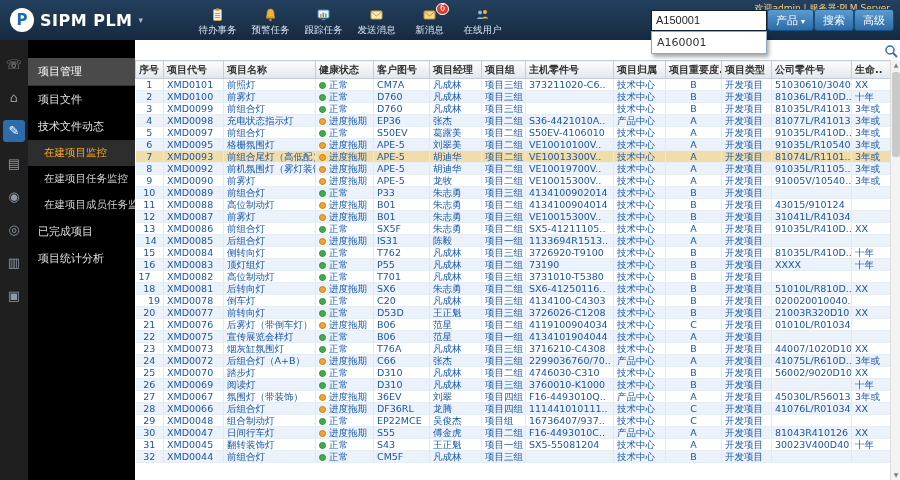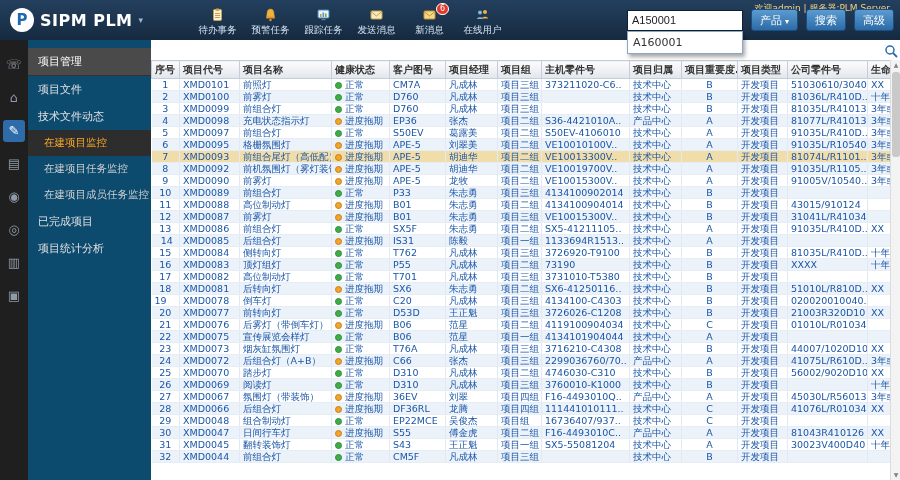--- a/index.html
+++ b/index.html
@@ -12,34 +12,34 @@
   .brand{display:flex;align-items:center;gap:6px;margin-left:10px;cursor:pointer;}
   .logo{width:24px;height:24px;border-radius:50%;background:#fff;color:#1d6ab0;font-weight:bold;font-size:15px;text-align:center;line-height:24px;}
   .brand-text{color:#fff;font-size:16px;font-weight:bold;letter-spacing:.5px;}
   .brand .caret{color:#9fb8d0;font-size:9px;}
   .welcome{position:absolute;top:2px;right:10px;font-size:9px;color:#f7cf7e;}
   .toolbar{display:flex;margin-left:48px;}
   .tool{width:53px;text-align:center;cursor:pointer;position:relative;padding-top:4px;color:#d6e4f2;}
   .tool .ticon{display:block;height:16px;}
   .tool .tlabel{font-size:9.5px;display:block;margin-top:1px;white-space:nowrap;}
   .badge{position:absolute;top:0;right:7px;background:#e23b2e;color:#fff;font-size:8px;line-height:10px;padding:0 3px;border-radius:6px;border:1px solid #fff;}
-  .searchbar{position:absolute;right:6px;top:9px;display:flex;gap:8px;align-items:center;}
+  .searchbar{position:absolute;right:6px;top:9px;display:flex;gap:0;align-items:center;}
   .searchwrap{position:relative;}
   .search-input{width:116px;height:21px;border:1px solid #0d1f30;font-size:11px;padding:0 4px;color:#222;}
   .suggest{position:absolute;left:0;top:22px;width:116px;background:#fff;border:1px solid #8aa7c4;box-shadow:2px 3px 4px rgba(0,0,0,.35);}
   .suggest-item{font-size:11px;color:#333;padding:4px 5px;cursor:pointer;background:#fff;}
   .btn{height:22px;border:1px solid #174f85;border-radius:3px;background:linear-gradient(180deg,#5b9bd0,#2c6ba6);color:#fff;font-size:11px;padding:0 8px;cursor:pointer;white-space:nowrap;}
   .btn .caret{font-size:8px;margin-left:3px;}
 
   
   .body{display:flex;height:440px;}
   .rail{width:28px;background:#1f1f1f;display:flex;flex-direction:column;align-items:center;padding-top:14px;gap:11px;}
   .rail-icon{width:22px;height:22px;line-height:22px;text-align:center;color:#8e9aa6;font-size:13px;cursor:pointer;border-radius:3px;}
   .rail-icon.active{background:#2d6ca8;color:#fff;}
-  .sidebar{width:123px;background:#0c4a6e;padding-top:8px;}
+  .sidebar{width:107px;background:#000000;padding-top:18px;}
   .side-item{font-size:11px;color:#e2e2e2;padding:6px 6px 6px 10px;cursor:pointer;white-space:nowrap;overflow:hidden;}
   .side-item.section{background:#4a4a4a;color:#fff;border-bottom:1px solid #333;}
   .side-item.child{padding-left:16px;color:#cfcfcf;font-size:10.5px;}
   .side-item.selected{color:#f5a728;background:#2d2d2d;}
 
   .main{flex:1;position:relative;background:#fff;overflow:hidden;}
   .main-top{height:20px;position:relative;}
   .search-ico{position:absolute;right:2px;top:3px;cursor:pointer;}
   .table-wrap{position:absolute;top:20px;left:0;right:10px;bottom:0;overflow:hidden;}
   table{border-collapse:collapse;table-layout:fixed;width:776px;}
@@ -434,21 +434,21 @@
                 <td>凡成林</td>
                 <td>项目二组</td>
                 <td>73190</td>
                 <td>技术中心</td>
                 <td style="text-align: center;">B</td>
                 <td>开发项目</td>
                 <td>XXXX</td>
                 <td>十年</td>
               </tr>
               <tr>
-                <td style="text-align: center;">17</td>
+                <td style="">17</td>
                 <td>XMD0082</td>
                 <td>高位制动灯</td>
                 <td><span class="dot ok"></span>正常</td>
                 <td>T701</td>
                 <td>凡成林</td>
                 <td>项目三组</td>
                 <td>3731010-T5380</td>
                 <td>技术中心</td>
                 <td style="text-align: center;">B</td>
                 <td>开发项目</td>
@@ -464,21 +464,21 @@
                 <td>朱志勇</td>
                 <td>项目二组</td>
                 <td>SX6-41250116..</td>
                 <td>技术中心</td>
                 <td style="text-align: center;">B</td>
                 <td>开发项目</td>
                 <td>51010L/R810D..</td>
                 <td>XX</td>
               </tr>
               <tr>
-                <td style="text-align: left; margin-top: 24px;">19</td>
+                <td style="text-align: right; margin-top: 24px;">19</td>
                 <td>XMD0078</td>
                 <td>倒车灯</td>
                 <td><span class="dot ok"></span>正常</td>
                 <td>C20</td>
                 <td>凡成林</td>
                 <td>项目三组</td>
                 <td>4134100-C4303</td>
                 <td>技术中心</td>
                 <td style="text-align: center;">B</td>
                 <td>开发项目</td>

